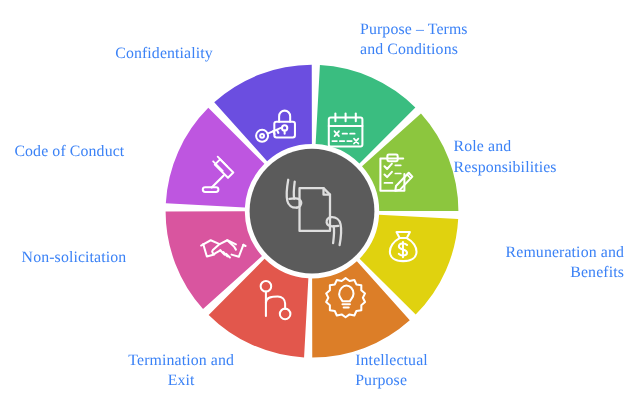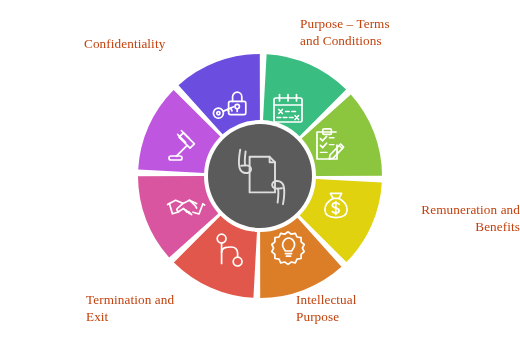--- a/index.html
+++ b/index.html
@@ -21,37 +21,37 @@
   }
 
   .wheel-svg {
     position: absolute;
     left: 0;
     top: 0;
   }
 
   .label {
     position: absolute;
-    color: #c2410c;
+    color: #3b82f6;
     font-size: 13.2px;
     line-height: 1.28;
     font-family: "Liberation Serif", "DejaVu Serif", serif;
     white-space: pre-line;
     letter-spacing: 0.1px;
   }
 
   
   .lbl-purpose        { left: 300px; top: 16px;  width: 150px; text-align: left; }
   .lbl-role           { left: 378px; top: 114px; width: 140px; text-align: left; }
   .lbl-remuneration   { left: 378px; top: 202px; width: 142px; text-align: right; }
   .lbl-ip             { left: 296px; top: 292px; width: 120px; text-align: left; }
-  .lbl-termination    { left: 86px;  top: 292px; width: 130px; text-align: left; }
+  .lbl-termination    { left: 86px;  top: 292px; width: 130px; text-align: center; }
   .lbl-nonsolicit     { left: 18px;  top: 206px; width: 124px; text-align: left; }
   .lbl-conduct        { left: 12px;  top: 118px; width: 130px; text-align: left; }
-  .lbl-confidentiality{ left: 84px;  top: 36px;  width: 130px; text-align: left; }
+  .lbl-confidentiality{ left: 96px;  top: 36px;  width: 130px; text-align: left; }
 </style>
 </head>
 <body>
 
 <div id="diagram-root">
 
   <svg class="wheel-svg" width="520" height="341" viewBox="0 0 520 341" aria-hidden="true">
 
     <g>
 
@@ -199,21 +199,25 @@
         <path d="M 283.0 204.2 C 284.2 197.6 284.8 191.4 283.8 186.8 C 283.0 183.0 280.0 180.6 275.8 181.0"></path>
         <path d="M 277.6 202.6 C 278.4 196.4 278.8 191.8 278.0 188.6"></path>
         <path d="M 275.8 181.0 C 273.4 181.4 271.8 183.2 272.2 185.4 C 272.6 187.4 274.6 188.8 278.0 188.6"></path>
         <path d="M 278.0 188.6 L 282.0 188.2"></path>
       </g>
     </g>
   </svg>
 
   <div class="label lbl-purpose">Purpose – Terms
 and Conditions</div>
+  <div class="label lbl-role">Role and
+Responsibilities</div>
   <div class="label lbl-remuneration">Remuneration and
 Benefits</div>
   <div class="label lbl-ip">Intellectual
 Purpose</div>
   <div class="label lbl-termination">Termination and
 Exit</div>
+  <div class="label lbl-nonsolicit">Non-solicitation</div>
+  <div class="label lbl-conduct">Code of Conduct</div>
   <div class="label lbl-confidentiality">Confidentiality</div>
 
 </div>
 
 </body></html>

